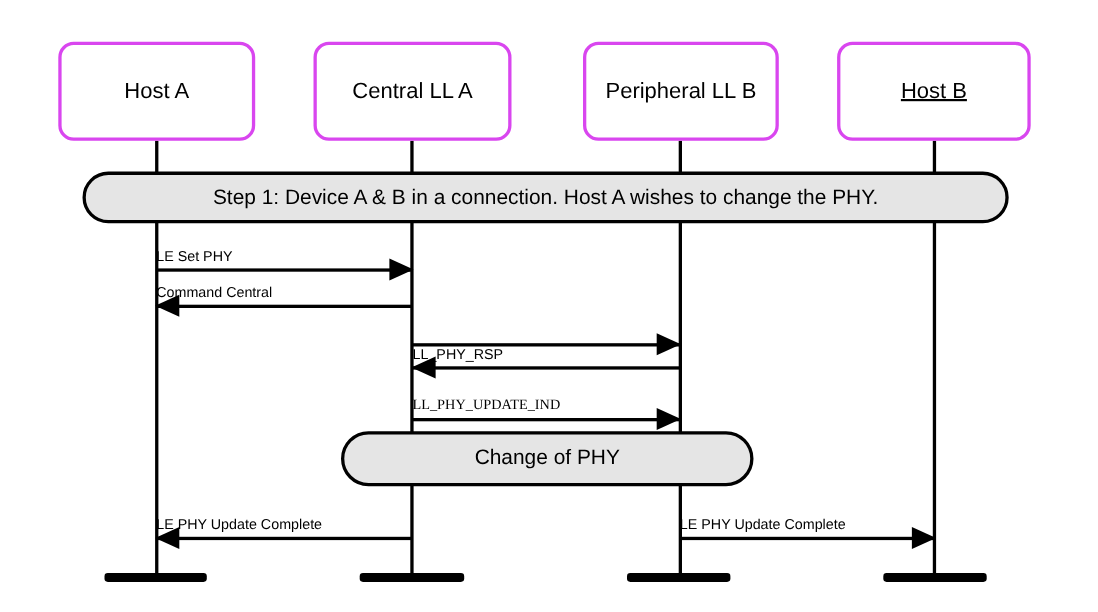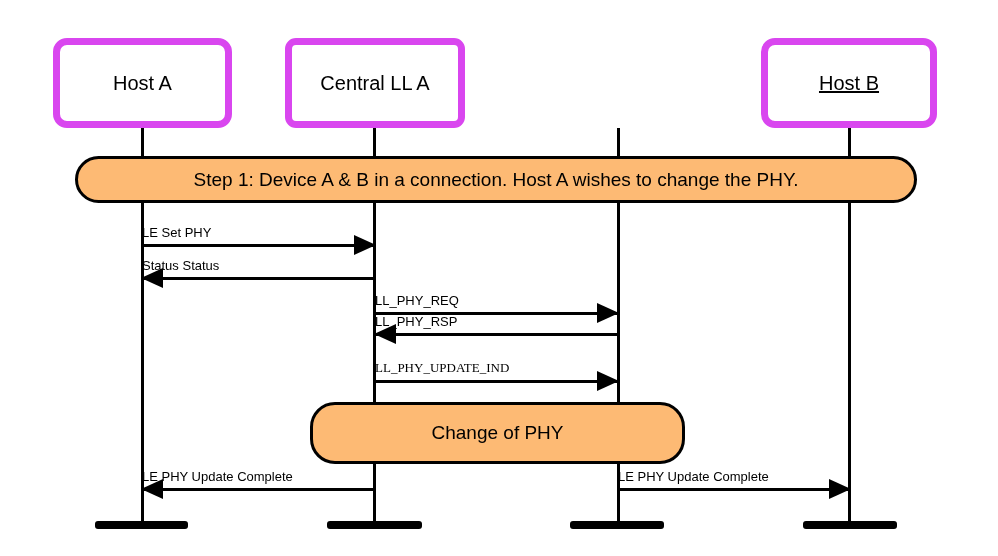--- a/index.html
+++ b/index.html
@@ -26,59 +26,59 @@
   .lf1 { left: 373px; }
   .lf2 { left: 617px; }
   .lf3 { left: 848px; }
 
   
   .actor {
     position: absolute;
     top: 38px;
     height: 90px;
     box-sizing: border-box;
-    border: 7px solid #d946ef;
+    border: 3px solid #d946ef;
     border-radius: 14px;
     background: #ffffff;
     display: flex;
     align-items: center;
     justify-content: center;
     font-size: 20px;
     z-index: 2;
   }
   .a0 { left: 53px;  width: 179px; }
-  .a1 { left: 285px; width: 180px; border-radius: 11px; }
+  .a1 { left: 285px; width: 180px; }
   .a2 { left: 530px; width: 178px; }
   .a3 { left: 761px; width: 176px; text-decoration: underline; }
 
   
   .note {
     position: absolute;
     box-sizing: border-box;
     border: 3px solid #000000;
-    background: #fdba74;
+    background: #e5e5e5;
     display: flex;
     align-items: center;
     justify-content: center;
     font-size: 19px;
     z-index: 2;
     white-space: nowrap;
   }
   .step-note {
     left: 75px;
     top: 156px;
     width: 842px;
     height: 47px;
     border-radius: 24px;
   }
   .process-note {
     left: 310px;
-    top: 402px;
+    top: 392px;
     width: 375px;
-    height: 62px;
+    height: 50px;
     border-radius: 25px;
     text-align: right;
   }
 
   
   .msg { position: absolute; height: 24px; z-index: 3; }
   .msg-label {
     position: absolute;
     left: 0; right: 0;
     bottom: 7px;
@@ -140,42 +140,44 @@
   <div class="lifeline lf1"></div>
   <div class="lifeline lf2"></div>
   <div class="lifeline lf3"></div>
 
   <div class="actor a0">
     <span>Host A</span>
   </div>
   <div class="actor a1">
     <span>Central LL A</span>
   </div>
+  <div class="actor a2">
+    <span>Peripheral LL B</span>
+  </div>
   <div class="actor a3">
     <span>Host B</span>
   </div>
 
   <div class="note step-note">
     <span>Step 1: Device A &amp; B in a connection. Host A wishes to change the PHY.</span>
   </div>
 
   <div class="msg m0">
     <span class="msg-label">LE Set PHY</span>
     <span class="msg-line"></span>
     <span class="msg-head head-right"></span>
   </div>
 
   <div class="msg m1">
-    <span class="msg-label">Status Status</span>
+    <span class="msg-label">Command Central</span>
     <span class="msg-line"></span>
     <span class="msg-head head-left"></span>
   </div>
 
   <div class="msg m2">
-    <span class="msg-label">LL_PHY_REQ</span>
     <span class="msg-line"></span>
     <span class="msg-head head-right"></span>
   </div>
 
   <div class="msg m3">
     <span class="msg-label">LL_PHY_RSP</span>
     <span class="msg-line"></span>
     <span class="msg-head head-left"></span>
   </div>
 

